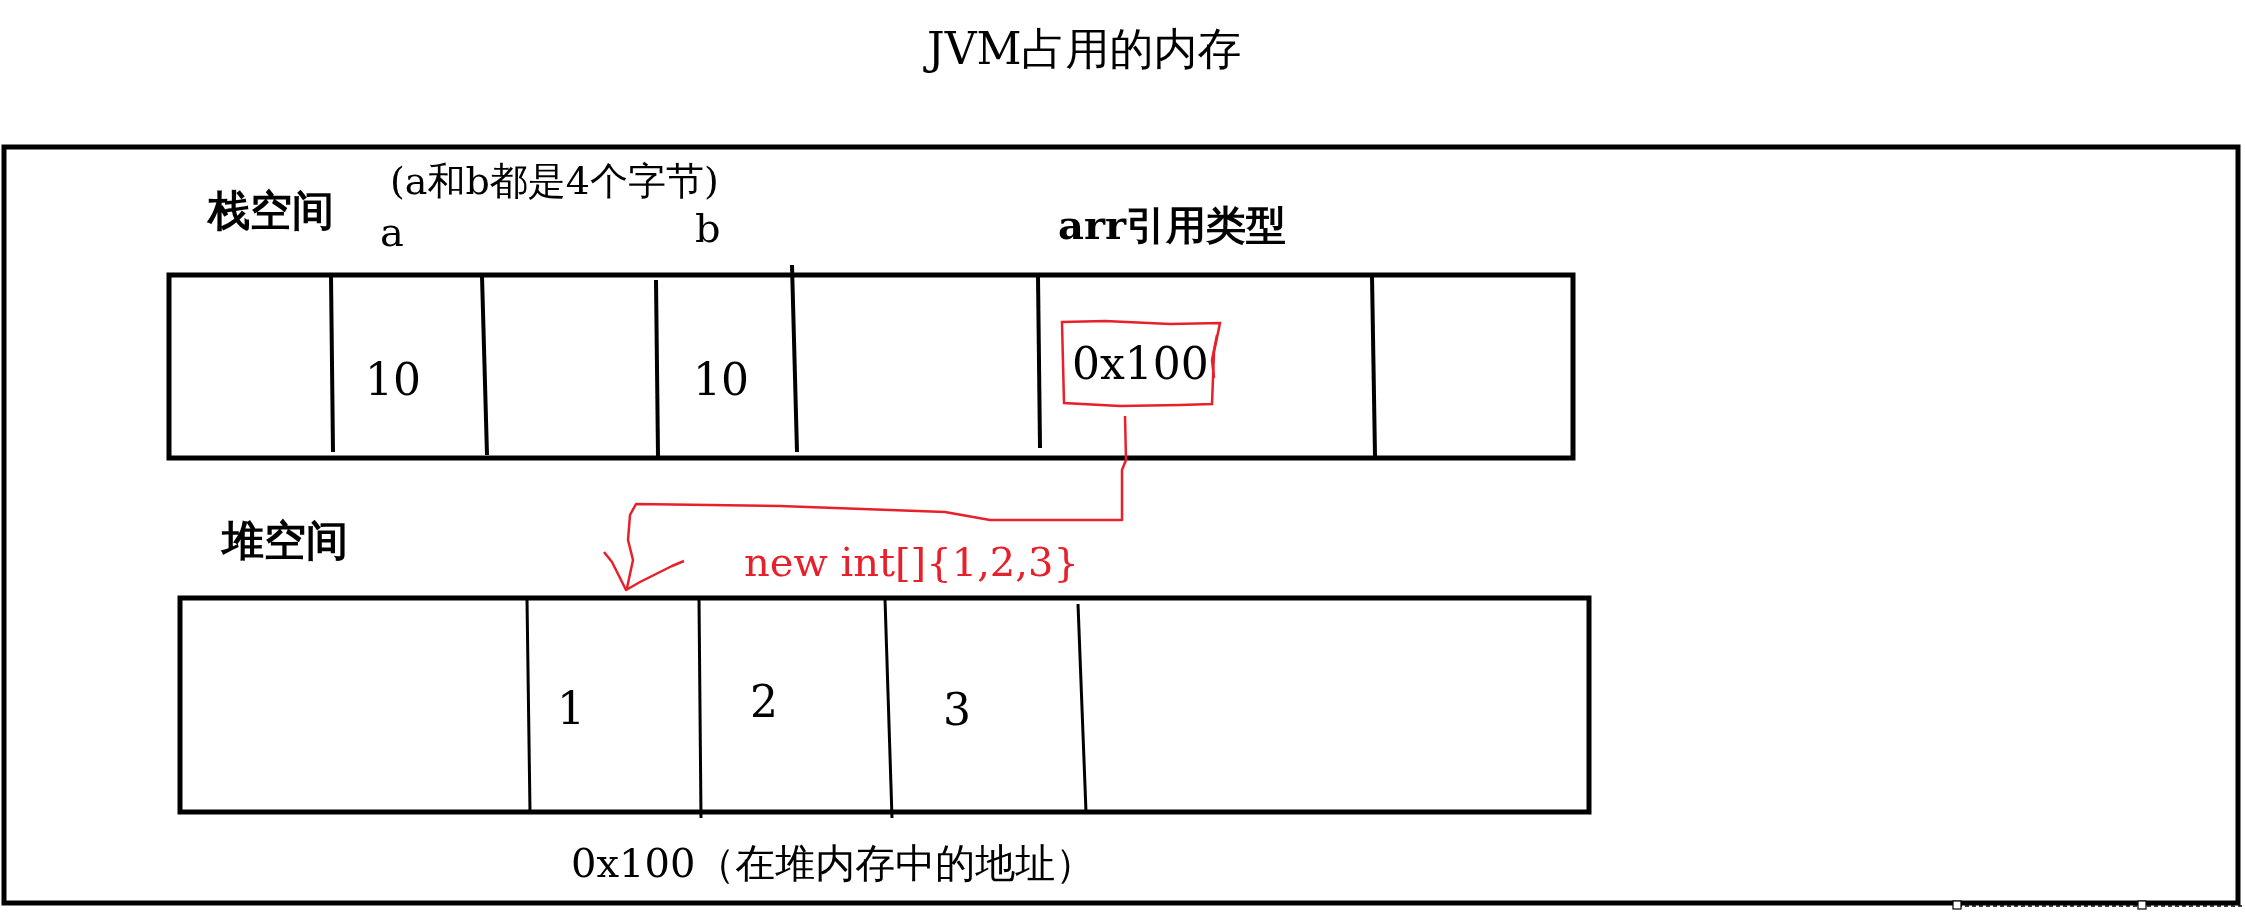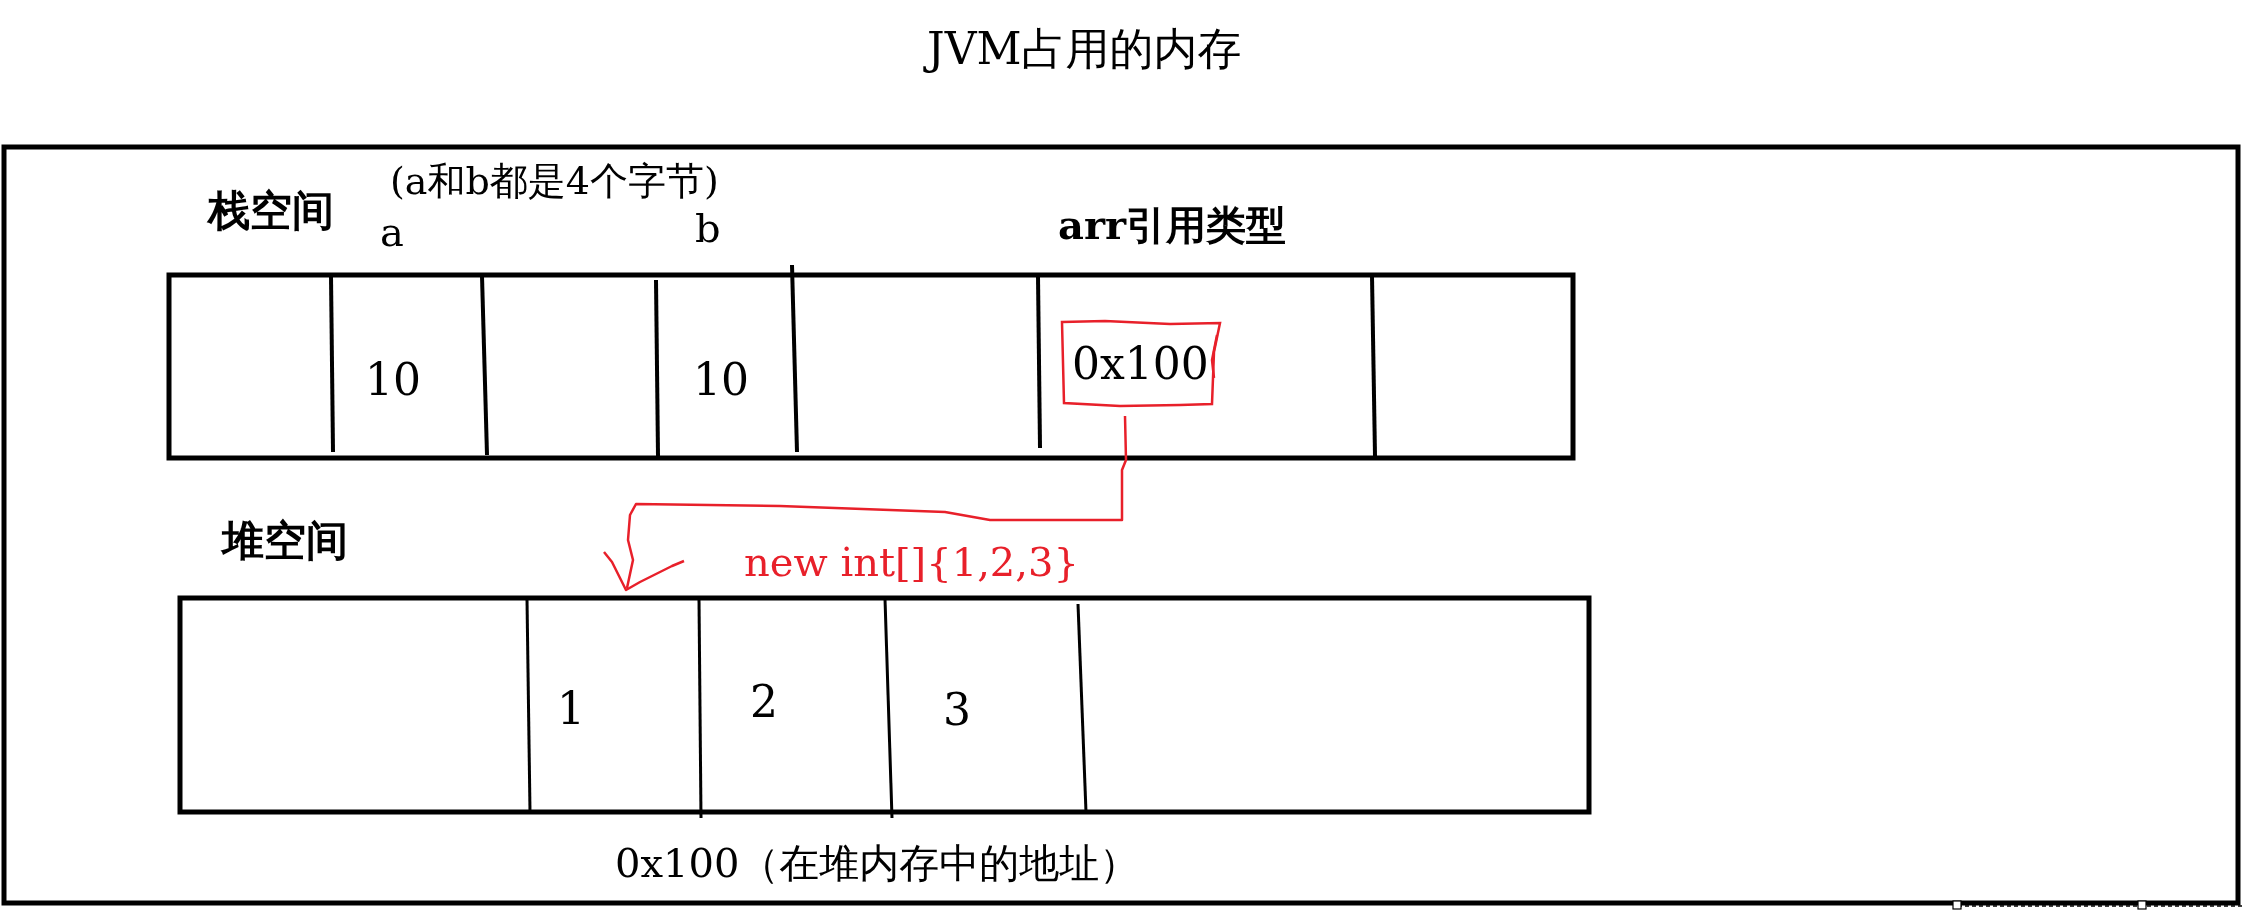--- a/index.html
+++ b/index.html
@@ -64,13 +64,13 @@
 <div class="abs cell-val" style="left:693px; top:358px;">10</div>
 <div class="abs cell-val" style="left:1072px; top:342px;">0x100</div>
 
 <div class="abs label-lg" style="left:222px; top:520px;">堆空间</div>
 <div class="abs label-md red" style="left:712px; top:542px;margin-left:32px;">new int[]{1,2,3}</div>
 
 <div class="abs cell-val" style="left:557px; top:687px;">1</div>
 <div class="abs cell-val" style="left:750px; top:680px;">2</div>
 <div class="abs cell-val" style="left:943px; top:688px;">3</div>
 
-<div class="abs label-md" style="left:571px; top:843px;margin-left:44px;">0x100（在堆内存中的地址）</div>
+<div class="abs label-md" style="left:571px; top:843px;">0x100（在堆内存中的地址）</div>
 
 </body></html>

